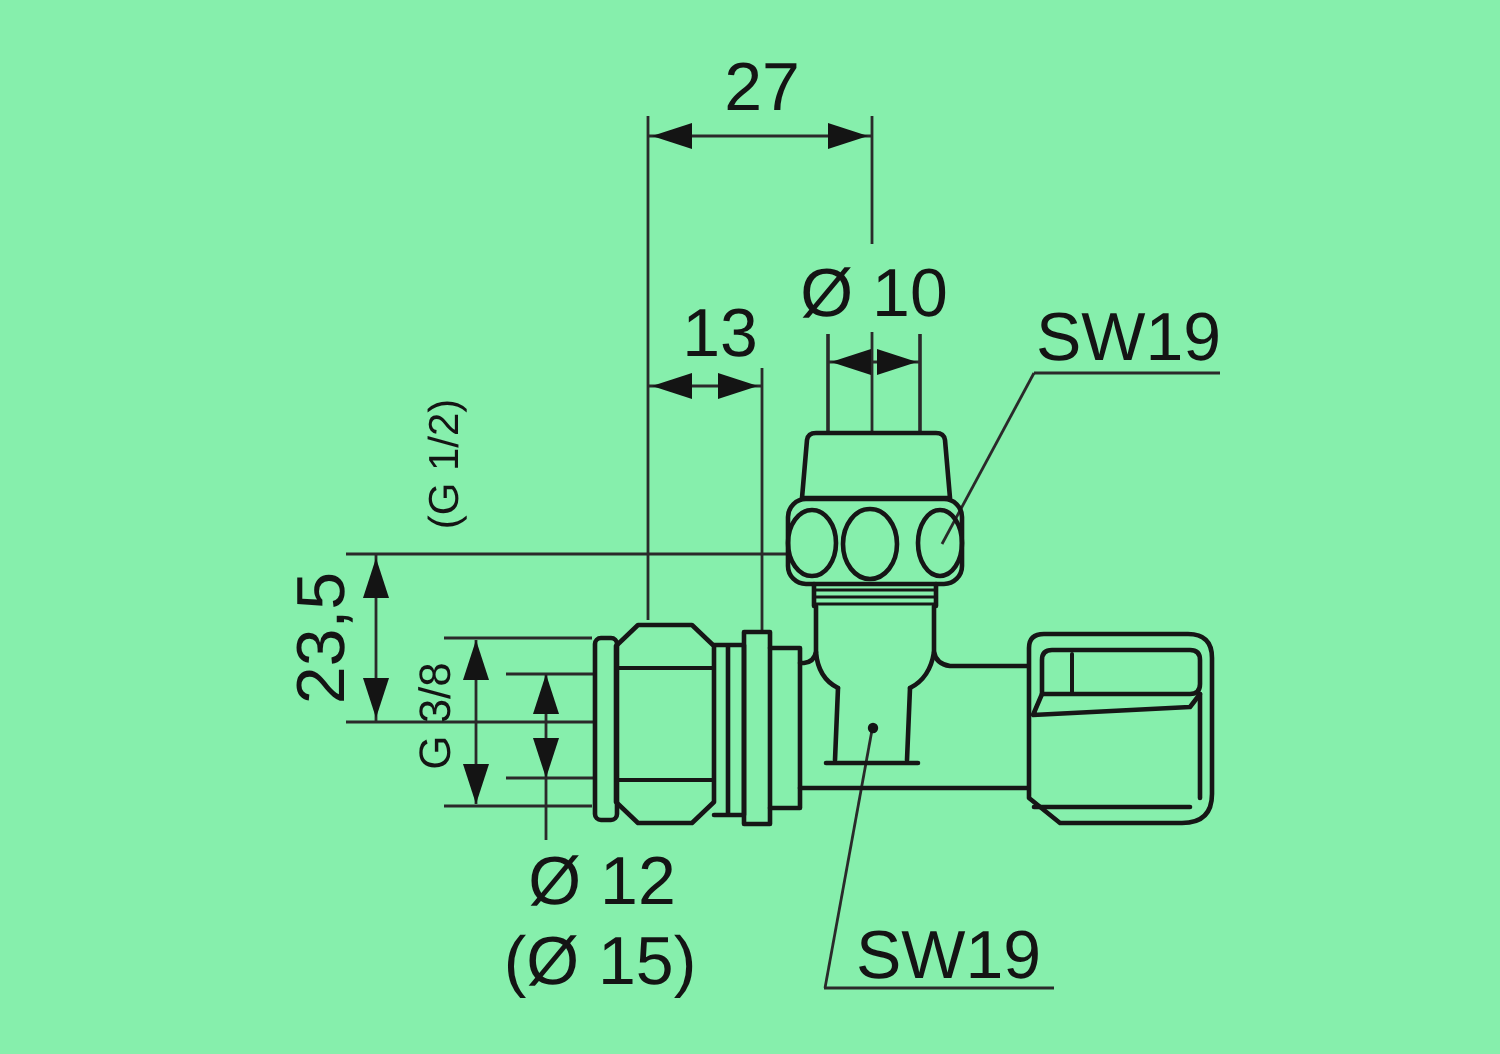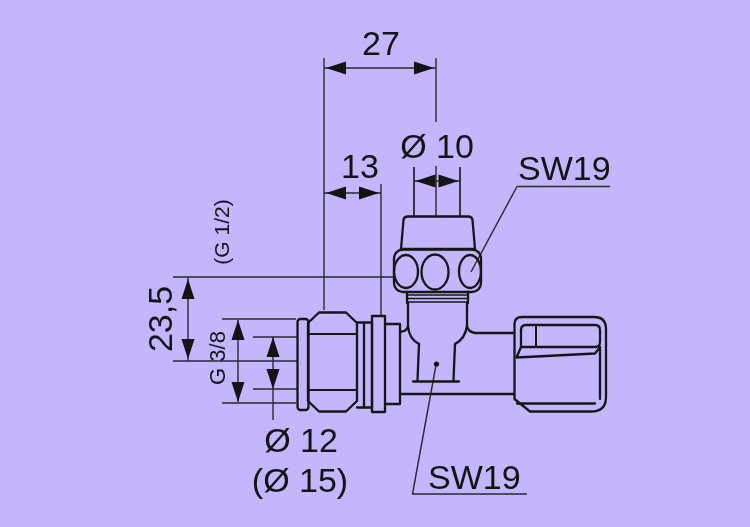--- a/index.html
+++ b/index.html
@@ -1,16 +1,16 @@
 <!DOCTYPE html>
 <html><head>
 <meta charset="utf-8">
 <style>
   html,body{margin:0;padding:0;background:#ffffff;}
-  .stage{position:relative;width:750px;height:527px;background:#c4b5fd;overflow:hidden;}
+  .stage{position:relative;width:750px;height:527px;background:#86efac;overflow:hidden;}
   svg{display:block;}
   .lbl{font-family:"Liberation Sans","DejaVu Sans",sans-serif;font-size:34px;fill:#141414;}
   .lbl-sm{font-family:"Liberation Sans","DejaVu Sans",sans-serif;font-size:21px;fill:#141414;}
   .lbl-md{font-family:"Liberation Sans","DejaVu Sans",sans-serif;font-size:22px;fill:#141414;}
 </style>
 </head>
 <body>
 
 <div class="stage">
 <svg width="750" height="527" viewBox="0 0 750 527">

